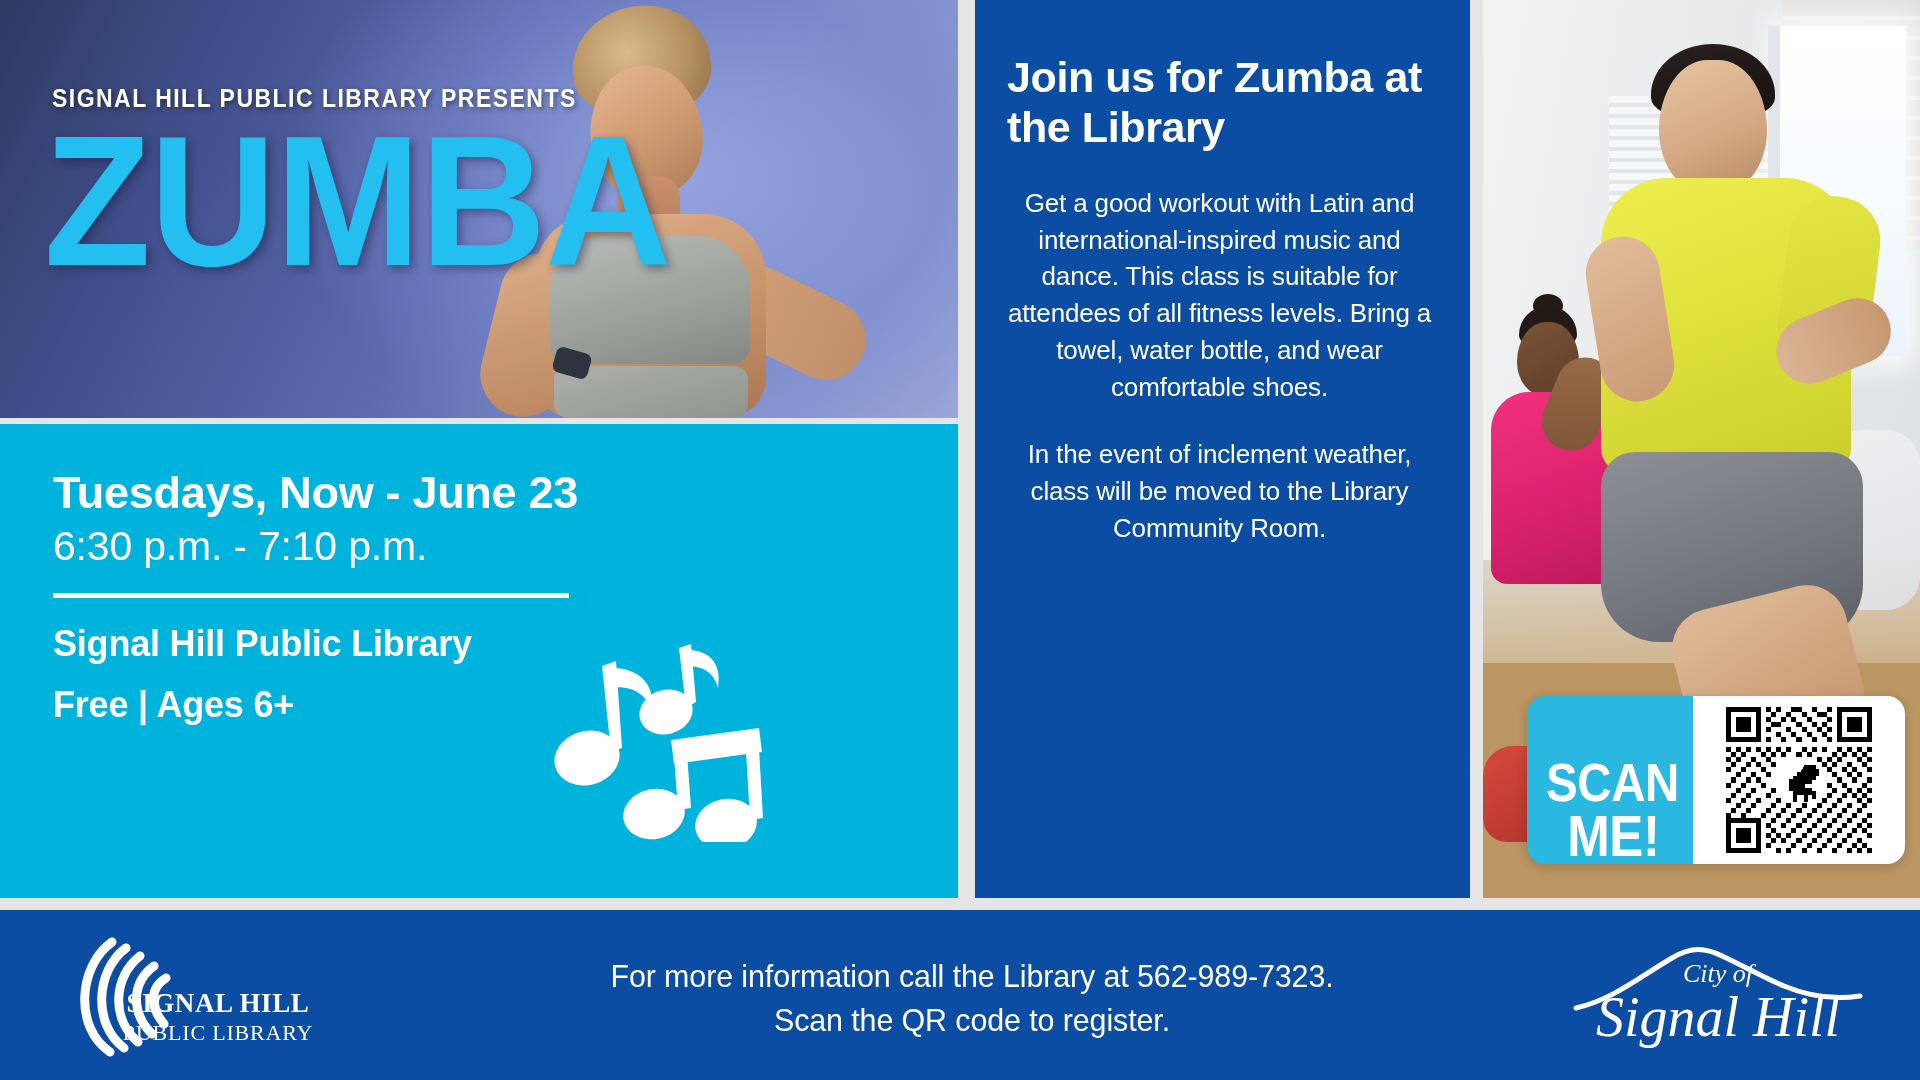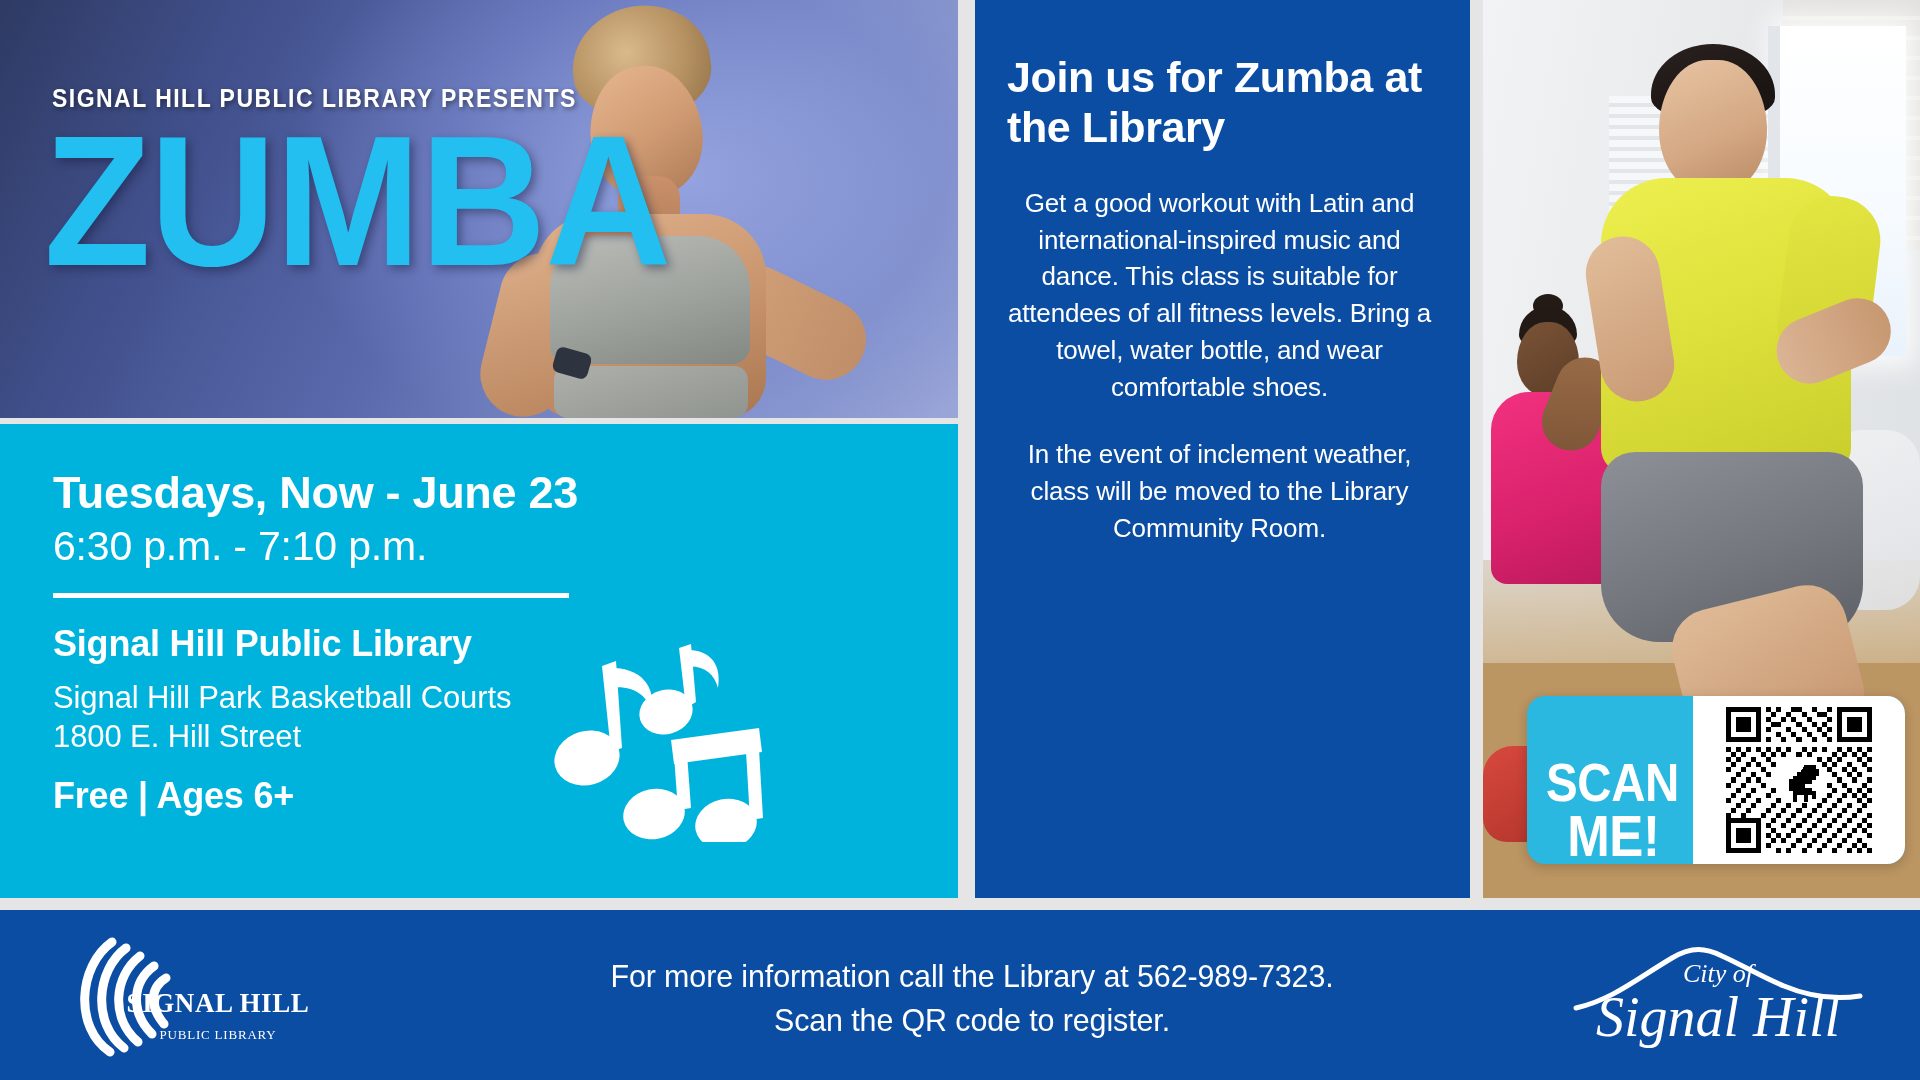--- a/index.html
+++ b/index.html
@@ -269,21 +269,21 @@
   .footer {
     position:absolute; left:0; top:910px; width:1920px; height:170px;
     background:#0b4da2;
   }
   .lib-logo { position:absolute; left:60px; top:22px; width:250px; height:128px; }
   .lib-name {
     position:absolute; left:118px; top:78px; width:200px;
     font-family:"Liberation Serif", serif; color:#fff; text-align:center;
   }
   .lib-name .l1 { font-size:27px; font-weight:700; letter-spacing:.6px; }
-  .lib-name .l2 { font-size:13px; font-weight:400; letter-spacing:.8px; margin-top:8px; }
+  .lib-name .l2 { font-size:22px; font-weight:400; letter-spacing:.8px; margin-top:1px; }
   .foot-text {
     position:absolute; left:432px; top:44px; width:1080px;
     text-align:center; color:#fff;
   }
   .foot-text div {
     font-size:32px; line-height:1.38; letter-spacing:-.1px;
     transform:scaleX(.95); transform-origin:center;
   }
   .city-logo { position:absolute; right:52px; top:24px; width:300px; height:124px; }
 </style>
@@ -307,24 +307,20 @@
     <div class="hero-kicker">SIGNAL HILL PUBLIC LIBRARY PRESENTS</div>
     <div class="hero-title">ZUMBA</div>
   </div>
 
   <div class="info">
     <div class="info-inner">
       <div class="info-date">Tuesdays, Now - June 23</div>
       <div class="info-time">6:30 p.m. - 7:10 p.m.</div>
       <div class="info-rule"></div>
       <div class="info-venue">Signal Hill Public Library</div>
-      <div class="info-addr">
-        <div>Signal Hill Park Basketball Courts</div>
-        <div>1800 E. Hill Street</div>
-      </div>
       <div class="info-free">Free | Ages 6+</div>
     </div>
 
     <svg class="notes-icon" viewBox="0 0 232 200">
 
       <g fill="#ffffff">
         <ellipse cx="43" cy="116" rx="33" ry="27" transform="rotate(-16 43 116)"></ellipse>
         <path d="M67 110 L58 24 L72 19 L78 106 Z"></path>
         <path d="M60 26 C96 24 112 42 108 72 C104 52 88 42 63 46 Z"></path>
       </g>

